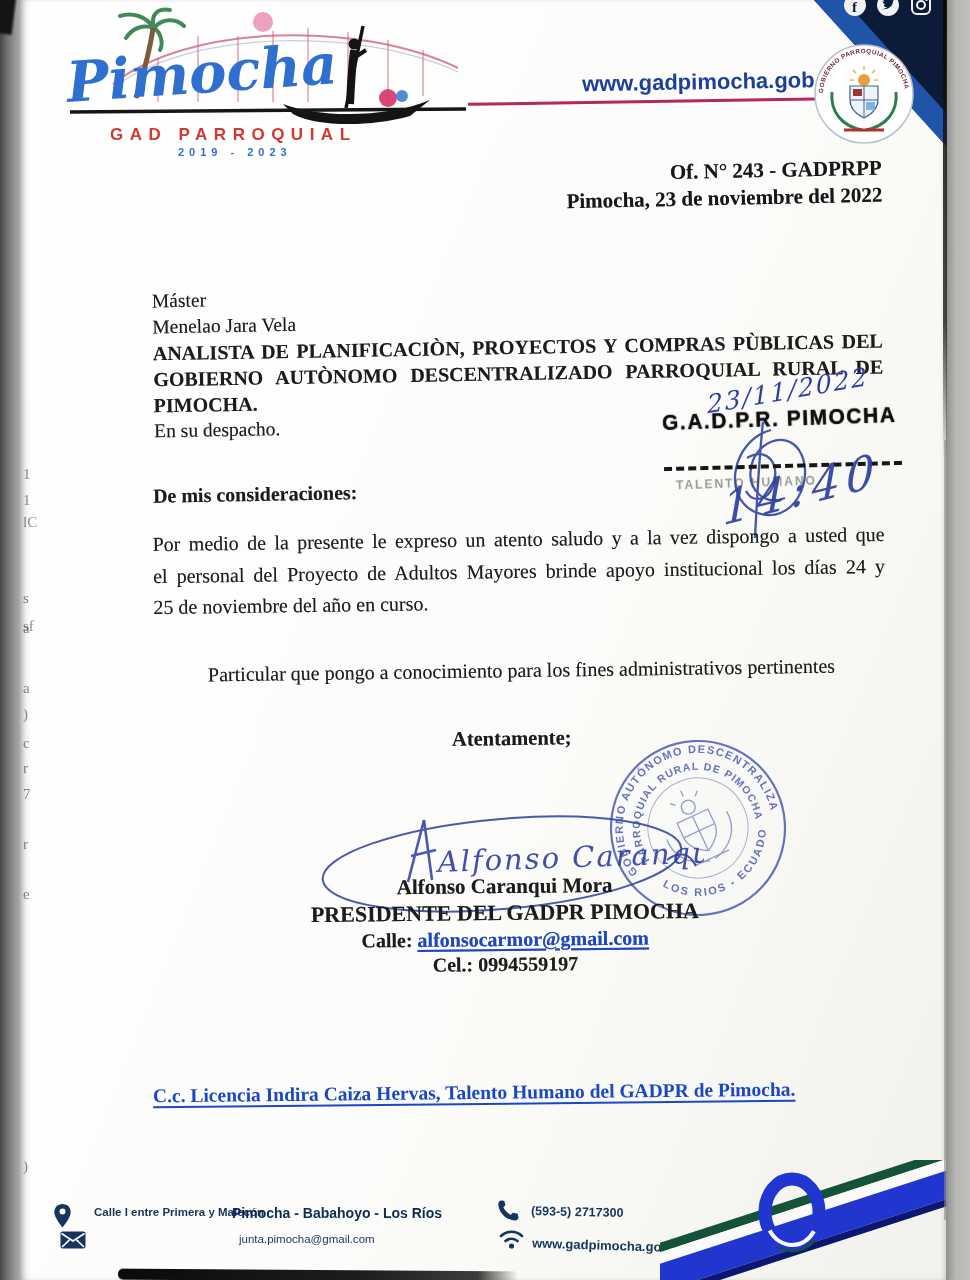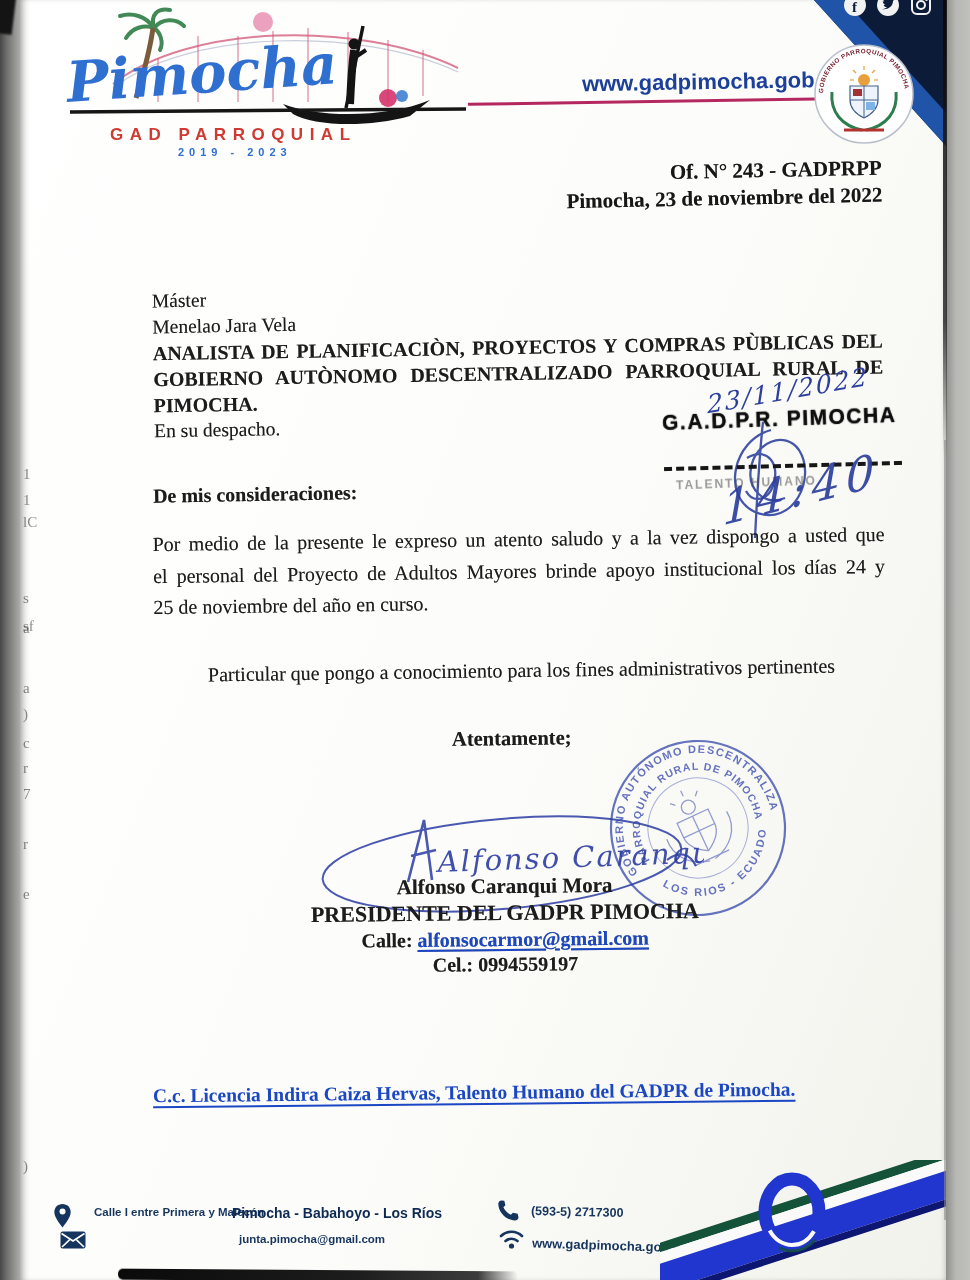--- a/index.html
+++ b/index.html
@@ -73,21 +73,21 @@
   .bluelink{color:#1b47c4;text-decoration:underline;text-decoration-thickness:1.5px;text-underline-offset:3px;}
   
   .cc{left:133px;top:1082px;font-size:19.5px;font-weight:bold;color:#1b47c4;
     text-decoration:underline;text-decoration-thickness:1.5px;text-underline-offset:4px;
     transform:rotate(-0.6deg);text-shadow:none;}
   
   .fico{position:absolute;}
   .f-addr{left:74px;top:1206px;font-size:11.5px;font-weight:600;color:#16355e;text-shadow:none;}
   .f-loc{left:212px;top:1205px;font-size:14px;font-weight:800;color:#0e2a52;text-shadow:none;}
   .f-phone{left:511px;top:1205px;font-size:12.5px;font-weight:700;color:#16355e;transform:rotate(1.2deg);text-shadow:none;}
-  .f-mail{left:219px;top:1233px;font-size:11.5px;font-weight:700;color:#16355e;text-shadow:none;}
+  .f-mail{left:219px;top:1233px;font-size:11.5px;font-weight:400;color:#16355e;text-shadow:none;}
   .f-web{left:512px;top:1238px;font-size:13px;font-weight:700;color:#16355e;transform:rotate(1.8deg);text-shadow:none;}
   .ribbon-svg{position:absolute;left:640px;top:1160px;}
   .bottom-band{position:absolute;left:98px;top:1270px;width:400px;height:11px;border-radius:5px;
     background:linear-gradient(90deg,#0a0a0a 0%,#1d1d1d 60%,#3c3c3c 90%,rgba(70,70,70,0) 100%);
     transform:rotate(.4deg);filter:blur(.4px);}
 </style>
 </head>
 <body>
 
 <div id="scan">

